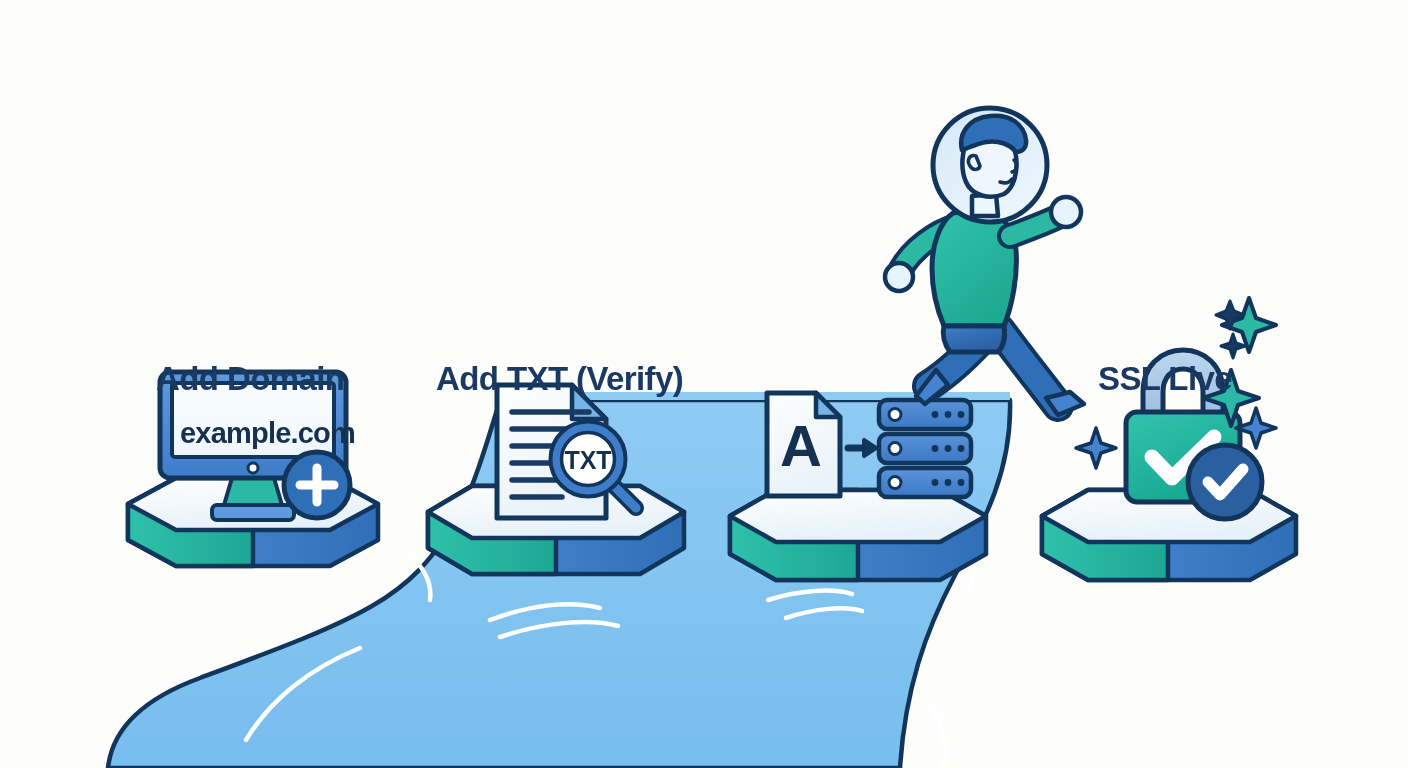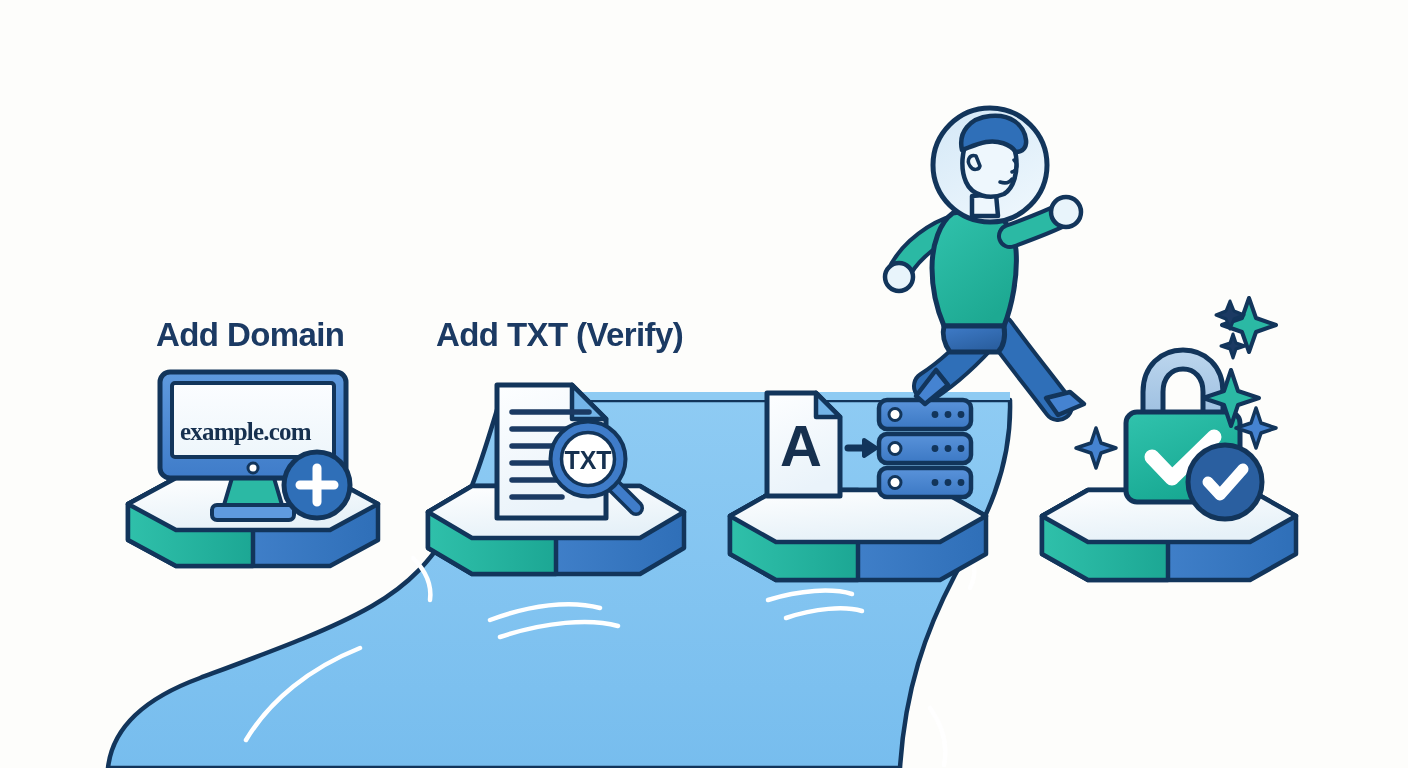--- a/index.html
+++ b/index.html
@@ -24,26 +24,27 @@
   }
   .step-label {
     position: absolute;
     font-family: "Liberation Sans", sans-serif;
     font-weight: bold;
     font-size: 33px;
     letter-spacing: -0.6px;
     color: #1b3a63;
     white-space: nowrap;
     line-height: 1;
+    margin-top: 44px;
   }
   .screen-text {
     position: absolute;
-    font-family: Liberation Serif, serif;
+    font-family: Liberation Sans, sans-serif;
     font-weight: bold;
-    font-size: 25px;
+    font-size: 29px;
     letter-spacing: -0.8px;
     color: #16304f;
     white-space: nowrap;
     line-height: 1;
   }
   .glyph-text {
     font-family: "Liberation Sans", sans-serif;
     font-weight: bold;
     fill: #16304f;
   }
@@ -318,16 +319,17 @@
         <path d="M 1256 408 L 1261 423 L 1276 428 L 1261 433 L 1256 448 L 1251 433 L 1236 428 L 1251 423 Z" fill="#4583d1" stroke="#12355b" stroke-width="3.5" stroke-linejoin="round"></path>
       </g>
       <g>
         <path d="M 1096 428 L 1101 443 L 1116 448 L 1101 453 L 1096 468 L 1091 453 L 1076 448 L 1091 443 Z" fill="#4583d1" stroke="#12355b" stroke-width="3.5" stroke-linejoin="round"></path>
       </g>
     </g>
   </svg>
 
   <div class="step-label" style="left:156px; top:318px;">Add Domain</div>
   <div class="step-label" style="left:436px; top:318px;text-align:right;">Add TXT (Verify)</div>
+  <div class="step-label" style="left:1098px; top:318px;">SSL Live</div>
 
   <div class="screen-text" style="left:180px; top:419px;">example.com</div>
 
 </div>
 
 </body></html>

